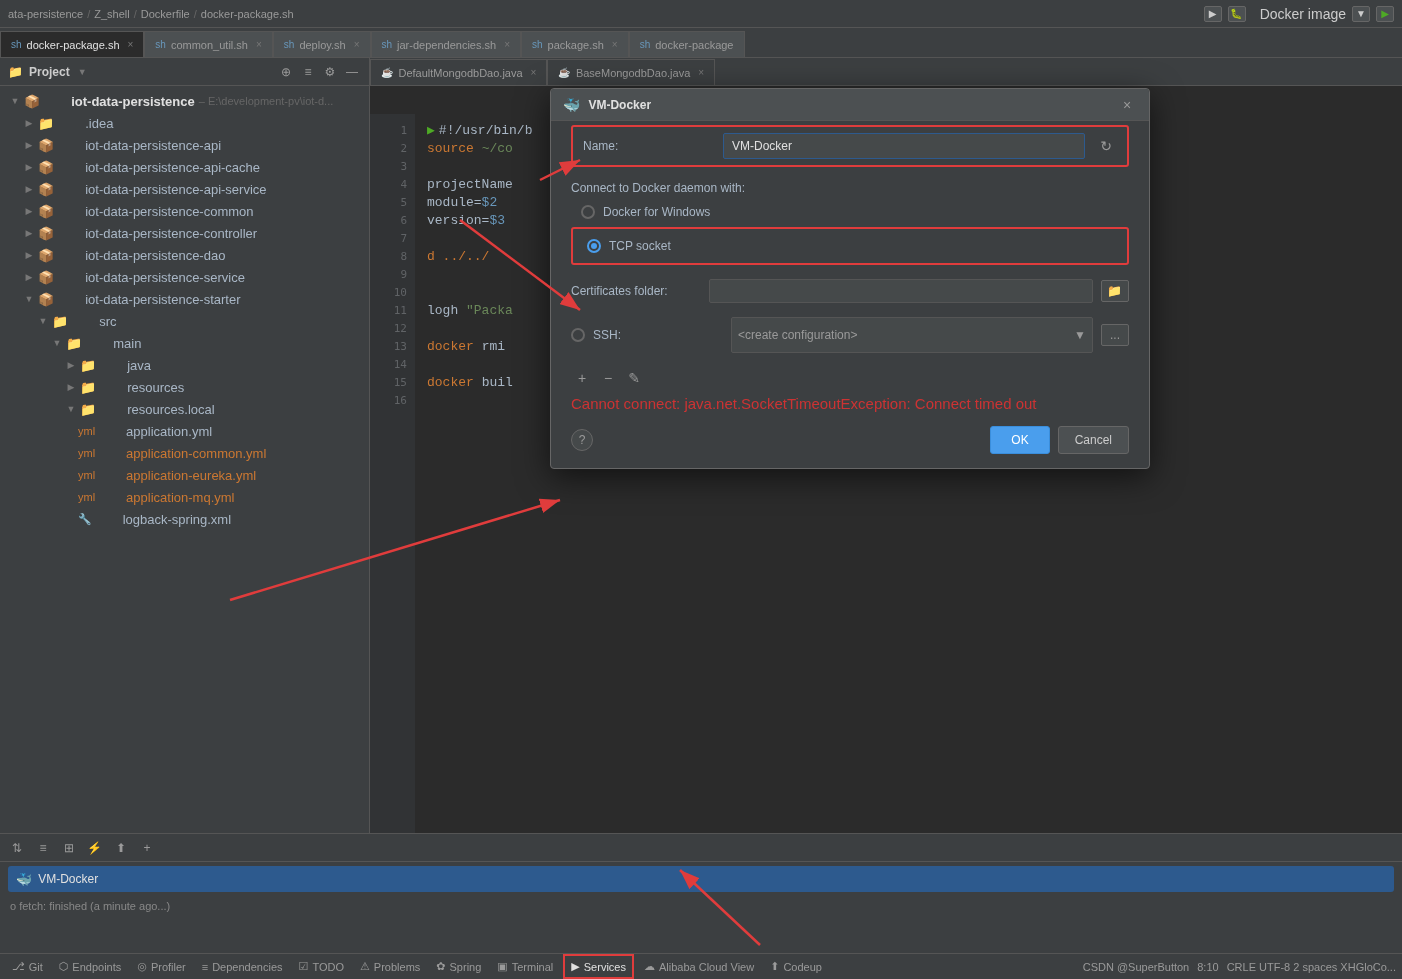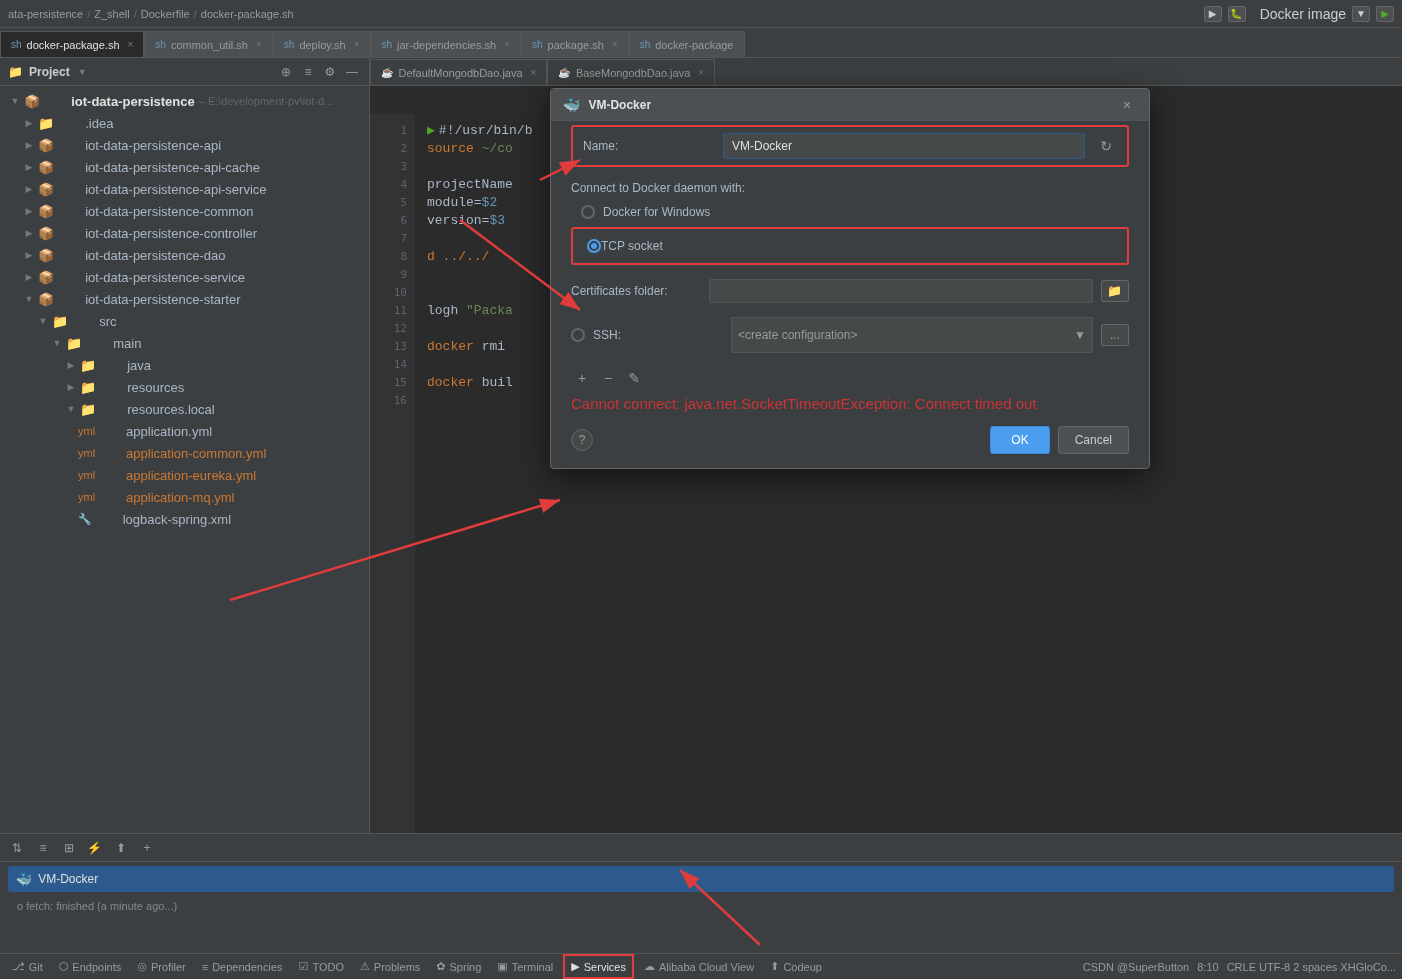--- a/index.html
+++ b/index.html
@@ -343,21 +343,21 @@
     
     .tcp-box {
       border: 2px solid #e03c3c;
       border-radius: 3px;
       padding: 10px 14px;
       margin-bottom: 14px;
     }
     .tcp-box-row {
       display: flex;
       align-items: center;
-      gap: 0;
+      gap: 8px;
       margin-bottom: 8px;
     }
     .tcp-box-row:last-child { margin-bottom: 0; }
 
     .url-input {
       flex: 1;
       height: 24px;
       background: #2b2b2b;
       border: 1px solid #555;
       border-radius: 2px;
@@ -805,21 +805,21 @@
     <button class="panel-tool-btn">⚡</button>
     <button class="panel-tool-btn">⬆</button>
     <button class="panel-tool-btn">+</button>
   </div>
   <div class="services-list">
     <div class="service-item selected">
       <span class="service-item-icon">🐳</span>
       <span class="service-item-label">VM-Docker</span>
     </div>
   </div>
-  <div style="padding:4px 17px;font-size:11px;color:#888;">
+  <div style="padding:4px 10px;font-size:11px;color:#888;">
     o fetch: finished (a minute ago...)
   </div>
 </div>
 
 <div class="status-bar">
   <div class="status-item">
     <span>⎇</span>
     <span>Git</span>
   </div>
   <div class="status-item">

